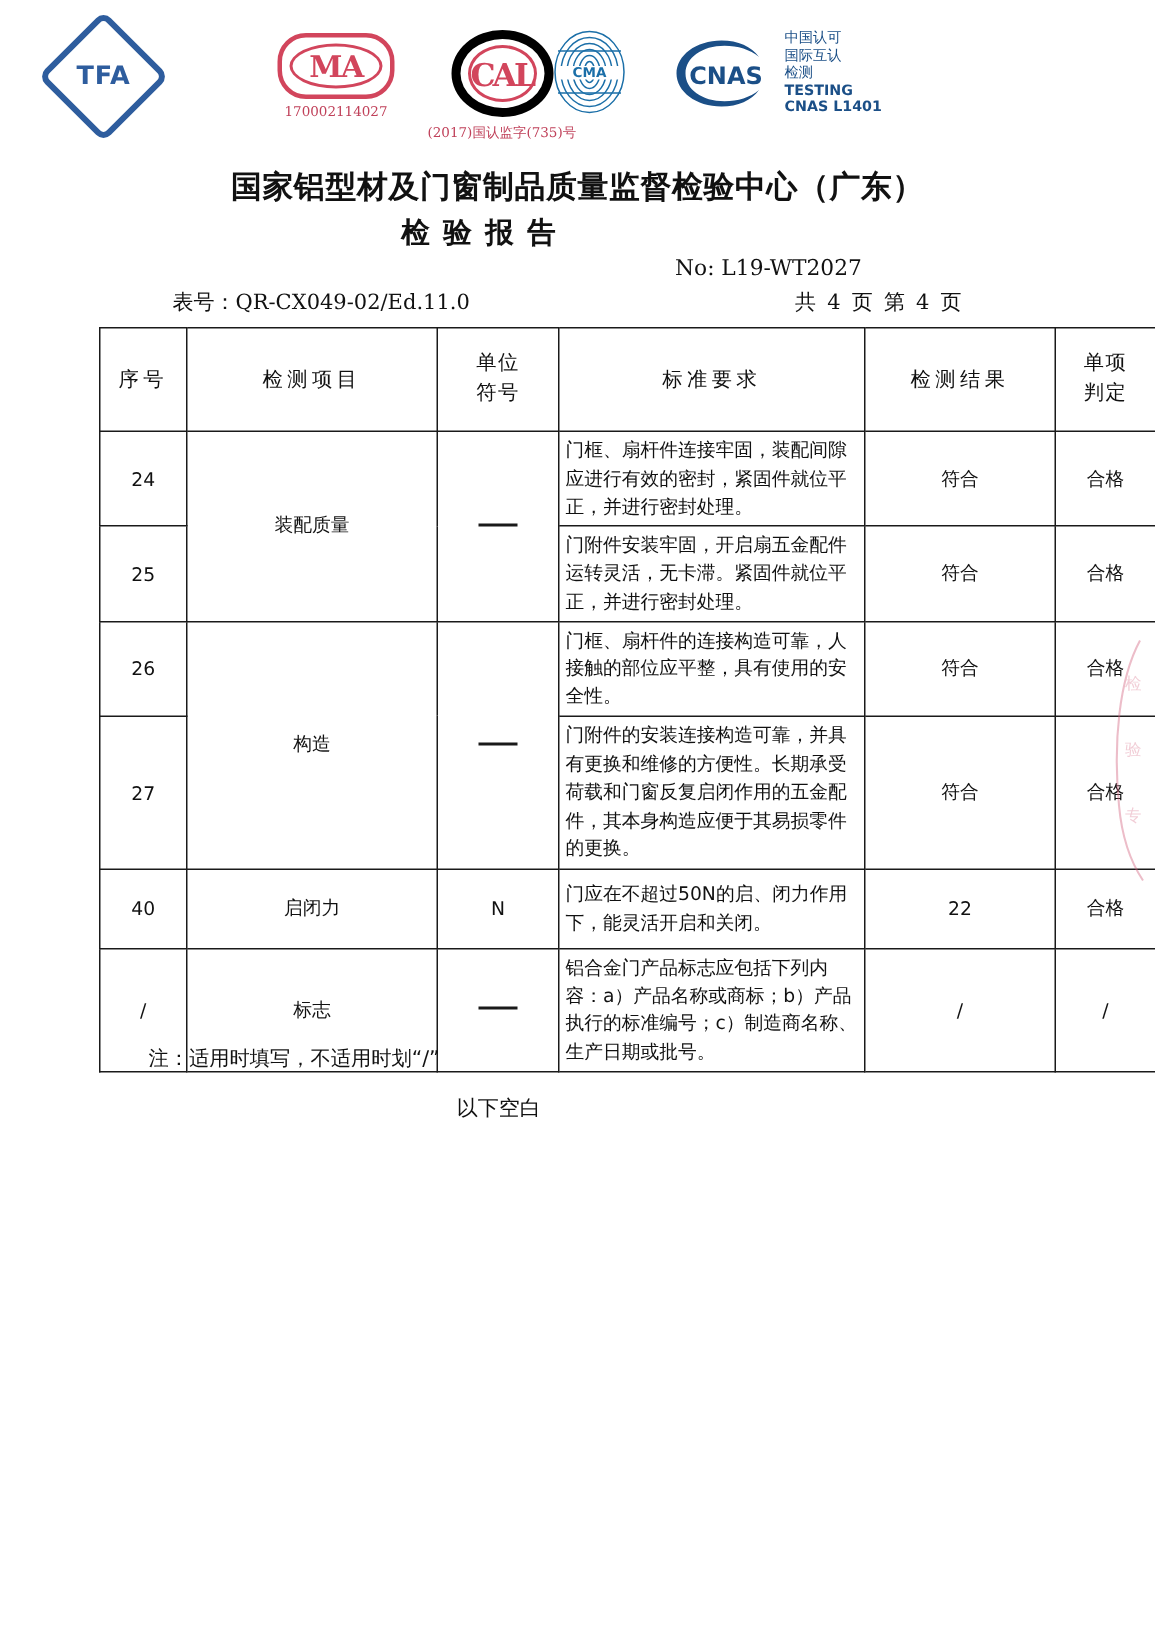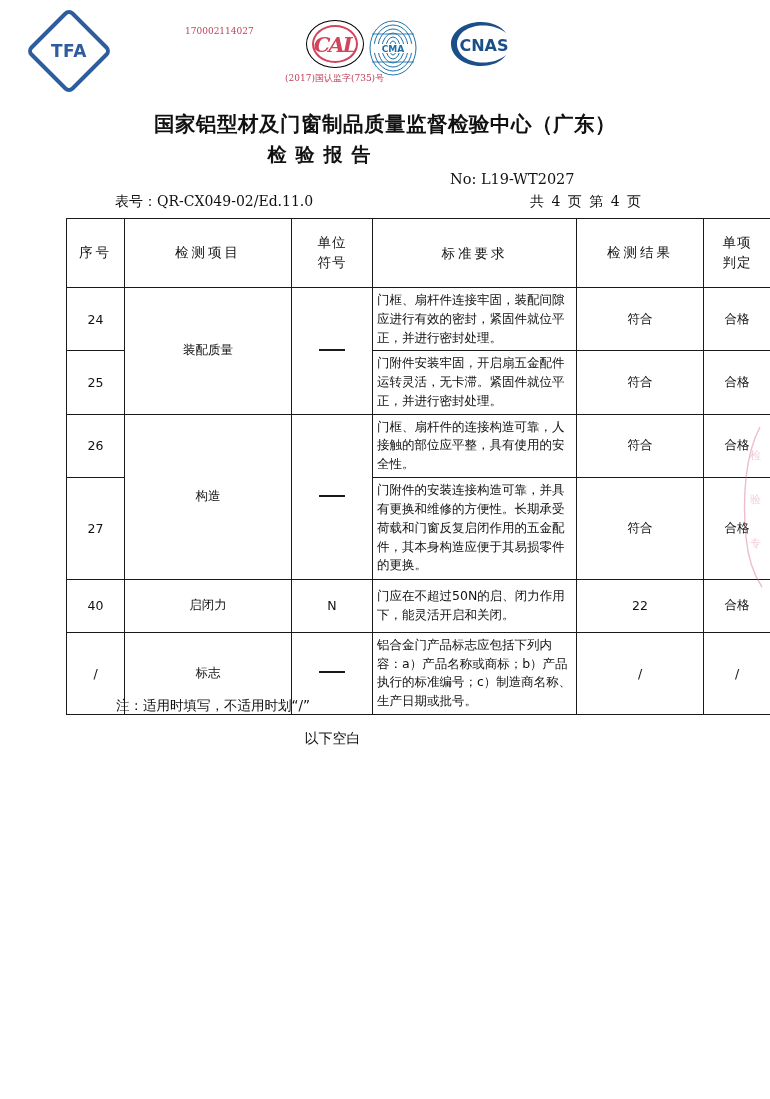--- a/index.html
+++ b/index.html
@@ -79,25 +79,24 @@
     margin-top: 4px;
     font-family: "DejaVu Serif", serif;
     font-size: 9px;
     color: #c0415a;
     white-space: nowrap;
   }
 
   
   .cal-mark {
     width: 56px; height: 46px;
-    border: 1px solid #000000;
+    border: 6px solid #000000;
     border-radius: 50%;
     display: flex; align-items: center; justify-content: center;
     position: relative;
-    font-style: italic;
   }
   .cal-mark::before {
     content: "";
     position: absolute;
     left: 5px; top: 4px; right: 5px; bottom: 4px;
     border: 2px solid #d2455c;
     border-radius: 50%;
   }
   .cal-text {
     position: relative;
@@ -219,21 +218,20 @@
     top: -2px;
   }
   .mono-val { font-family: "DejaVu Serif", serif; font-size: 13px; }
 
   
   .note {
     position: absolute;
     left: 99px; top: 697px;
     font-family: "DejaVu Sans", sans-serif;
     font-size: 13.5px;
-    margin-left: 17px;
   }
   .blank-mark {
     position: absolute;
     left: 0; top: 730px; width: 635px;
     text-align: center;
     font-family: "DejaVu Sans", sans-serif;
     font-size: 14px;
     padding-left: 30px;
     box-sizing: border-box;
   }
@@ -252,20 +250,23 @@
 
 <div class="logo-strip">
 
   <div class="logo logo-tfa">
     <div class="tfa-diamond">
       <span class="tfa-inner">TFA</span>
     </div>
   </div>
 
   <div class="logo logo-ma">
+    <div class="ma-mark">
+      <span class="ma-text">MA</span>
+    </div>
     <div class="logo-caption">170002114027</div>
   </div>
 
   <div class="logo logo-cal">
     <div class="cal-mark">
       <span class="cal-text">CAL</span>
     </div>
     <div class="logo-caption">(2017)国认监字(735)号</div>
   </div>
 
@@ -291,20 +292,27 @@
 
   <div class="logo logo-cnas">
     <div class="cnas-wrap">
       <div class="cnas-mark">
         <svg width="66" height="48" viewBox="0 0 66 48" aria-hidden="true">
           <path d="M33 2 C16 2 3 12 3 24 C3 36 16 46 33 46 C44 46 53 42 58 35
                    C52 40 44 42.5 35 42.5 C20 42.5 9 34.5 9 24 C9 13.5 20 5.5 35 5.5
                    C44 5.5 52 8 58 13 C53 6 44 2 33 2 Z" fill="#1b4f87"></path>
           <text x="36" y="31" text-anchor="middle" font-family="DejaVu Sans, sans-serif" font-size="16" font-weight="bold" fill="#1b4f87">CNAS</text>
         </svg>
+      </div>
+      <div class="cnas-lines">
+        <div class="cnas-cn">中国认可</div>
+        <div class="cnas-cn">国际互认</div>
+        <div class="cnas-cn">检测</div>
+        <div class="cnas-en">TESTING</div>
+        <div class="cnas-en">CNAS L1401</div>
       </div>
     </div>
   </div>
 </div>
 
 <div class="title-main">国家铝型材及门窗制品质量监督检验中心（广东）</div>
 <div class="title-sub">检验报告</div>
 
 <div class="report-no">No: L19-WT2027</div>
 <div class="form-no">表号：QR-CX049-02/Ed.11.0</div>

